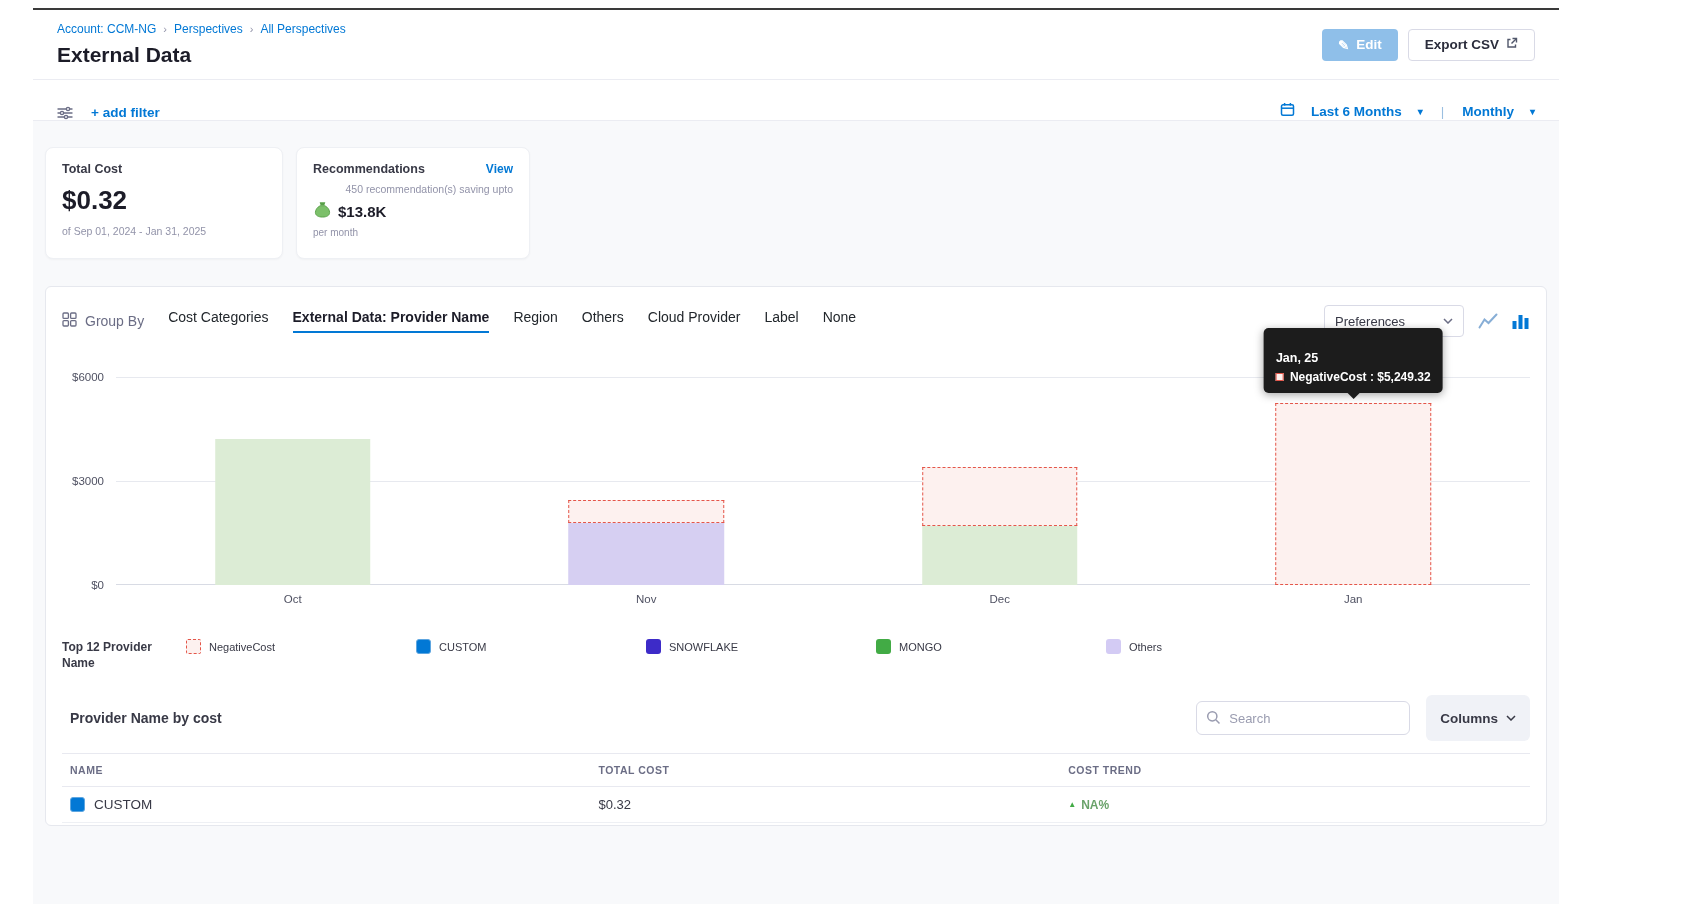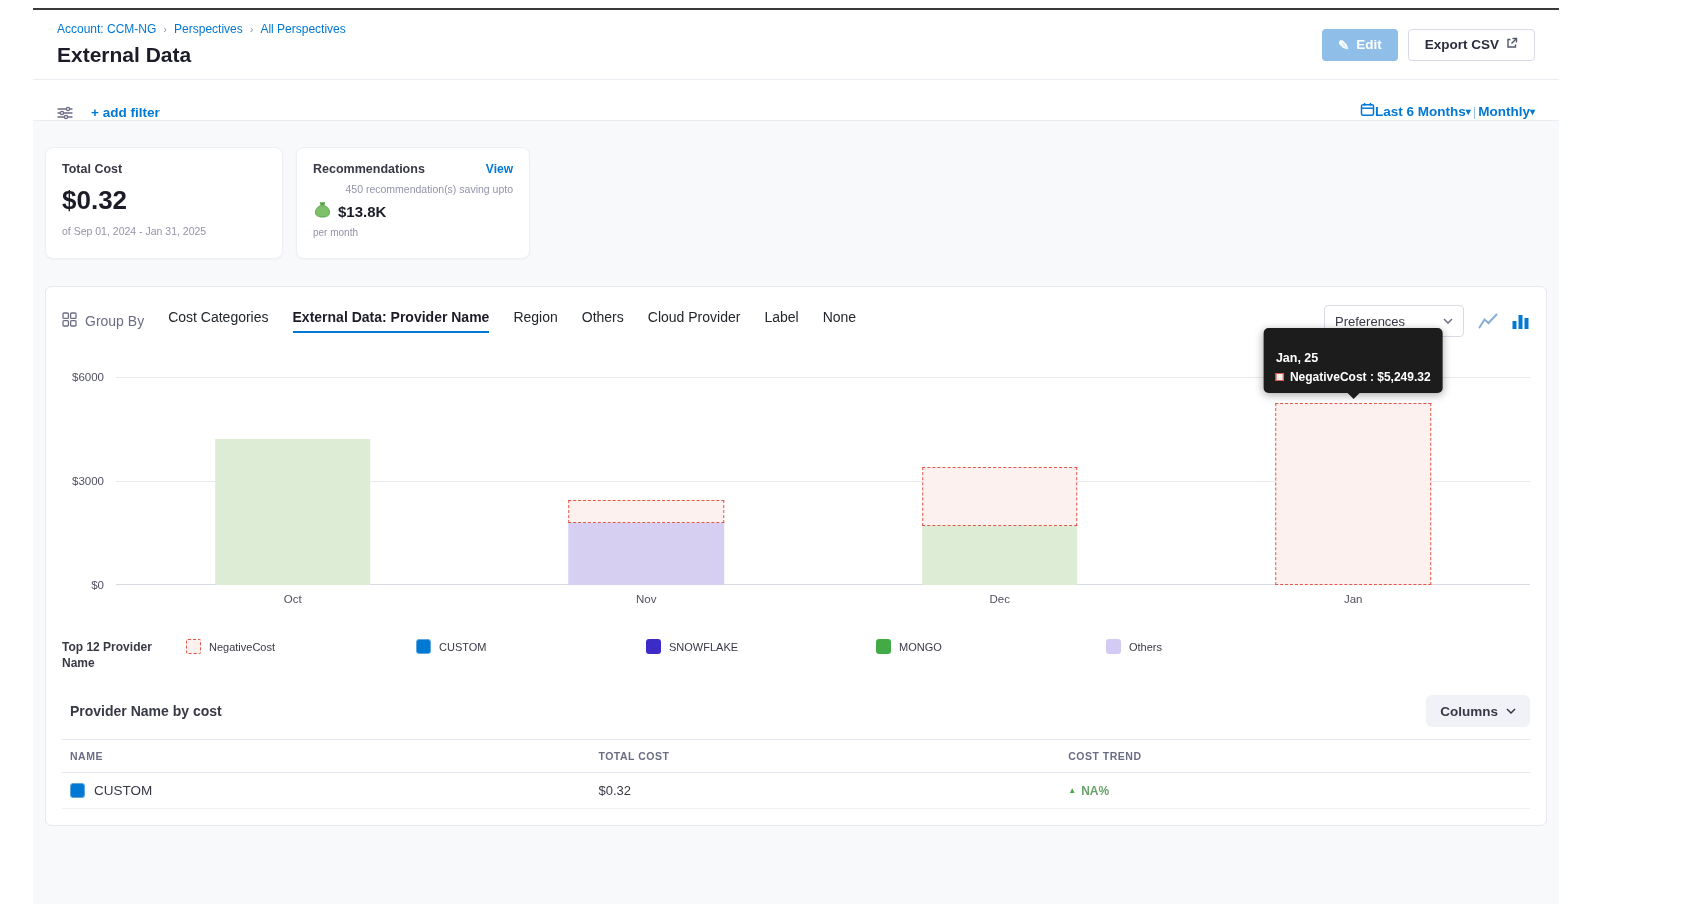--- a/index.html
+++ b/index.html
@@ -14,21 +14,21 @@
   .page-title { font-size: 21px; font-weight: 700; color: #1c1c28; margin-top: 7px; }
   .header-actions { display: flex; gap: 10px; align-items: center; }
   .btn { display: inline-flex; align-items: center; gap: 7px; height: 32px; padding: 0 16px; border-radius: 4px; font-size: 13.5px; font-weight: 600; cursor: pointer; border: none; font-family: inherit; }
   .btn-edit { background: #8fbfe9; color: #ffffff; }
   .btn-export { background: #ffffff; color: #2b2d3c; border: 1px solid #d9dae6; }
 
   
   .filter-bar { display: flex; align-items: flex-end; height: 42px; padding: 0 24px; border-top: 1px solid #ebecf2; border-bottom: 1px solid #ebecf2; background: #fff; }
   .filter-left { display: flex; align-items: center; gap: 18px; }
   .add-filter { color: #0278d5; font-size: 13.5px; font-weight: 600; cursor: pointer; }
-  .filter-right { margin-left: auto; display: flex; align-items: center; gap: 0; color: #0278d5; font-size: 13.5px; font-weight: 700; }
+  .filter-right { margin-left: auto; display: flex; align-items: center; gap: 16px; color: #0278d5; font-size: 13.5px; font-weight: 700; }
   .filter-right .caret { font-size: 10px; }
   .pipe { color: #9bbfe0; font-weight: 400; margin: 0 2px; }
   .icon-btn { display: inline-flex; align-items: center; cursor: pointer; background: none; border: none; padding: 0; }
 
   
   .app-body { background: #f8f9fb; height: 783px; padding: 26px 12px 0 12px; }
 
   
   .cards { display: flex; gap: 13px; }
   .card { background: #fff; border: 1px solid #eef0f4; border-radius: 8px; box-shadow: 0 1px 2px rgba(40,41,61,.04); padding: 14px 16px; height: 112px; }
@@ -85,21 +85,21 @@
   .sw-lavender { background: #d3cbf4; }
 
   
   .table-toolbar { display: flex; align-items: center; margin-top: 24px; }
   .table-title { font-size: 14px; font-weight: 700; color: #383946; margin-left: 8px; }
   .toolbar-right { margin-left: auto; display: flex; align-items: center; gap: 16px; }
   .search-box { position: relative; }
   .search-input { width: 214px; height: 34px; border: 1px solid #d9dae6; border-radius: 6px; padding: 0 10px 0 32px; font-size: 13px; color: #383946; font-family: inherit; background: #fff; outline: none; }
   .search-input::placeholder { color: #9a9cb0; }
   .search-icon { position: absolute; left: 10px; top: 9px; }
-  .columns-btn { display: inline-flex; align-items: center; gap: 8px; height: 32px; padding: 0 14px; background: #f0f2f7; border: none; border-radius: 6px; font-size: 13.5px; font-weight: 600; color: #383946; cursor: pointer; font-family: inherit; }
+  .columns-btn { display: inline-flex; align-items: center; gap: 8px; height: 46px; padding: 0 14px; background: #f0f2f7; border: none; border-radius: 6px; font-size: 13.5px; font-weight: 600; color: #383946; cursor: pointer; font-family: inherit; }
 
   .grid-row { display: grid; grid-template-columns: 36% 32% 32%; align-items: center; }
   .thead { margin-top: 12px; border-top: 1px solid #e8e9f0; border-bottom: 1px solid #e8e9f0; }
   .th { font-size: 10.5px; font-weight: 700; letter-spacing: .5px; color: #6b6d85; text-transform: uppercase; padding: 10px 0 10px 8px; cursor: pointer; }
   .trow { border-bottom: 1px solid #eef0f4; cursor: pointer; }
   .td { padding: 10px 0 10px 8px; font-size: 13px; color: #383946; }
   .name-cell { display: flex; align-items: center; gap: 9px; font-size: 13.5px; }
   .trend-cell { display: flex; align-items: center; gap: 5px; }
   .trend-arrow { color: #42ab45; font-size: 8px; }
   .trend-text { font-size: 12px; color: #6aa36a; font-weight: 600; }
@@ -301,20 +301,29 @@
         </div>
         <div class="legend-item">
           <span class="sw sw-lavender"></span>
           <span>Others</span>
         </div>
       </div>
 
       <div class="table-toolbar">
         <span class="table-title">Provider Name by cost</span>
         <div class="toolbar-right">
+          <div class="search-box">
+            <span class="search-icon">
+              <svg width="15" height="15" viewBox="0 0 15 15" fill="none" stroke="#9a9cb0" stroke-width="1.5">
+                <circle cx="6.3" cy="6.3" r="4.6"></circle>
+                  <line x1="9.8" y1="9.8" x2="13.5" y2="13.5"></line>
+              </svg>
+            </span>
+            <input class="search-input" placeholder="Search" style="">
+          </div>
           <button class="columns-btn">
             <span>Columns</span>
             <svg width="10" height="6" viewBox="0 0 10 6" fill="none" stroke="#383946" stroke-width="1.5">
                 <path d="M1 1 L5 5 L9 1"></path>
               </svg>
           </button>
         </div>
       </div>
 
       <div class="thead grid-row">

